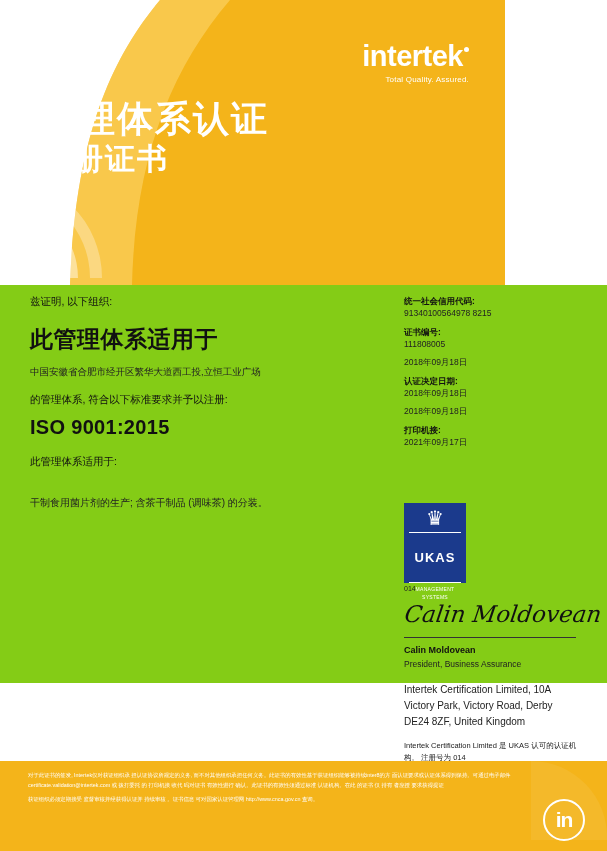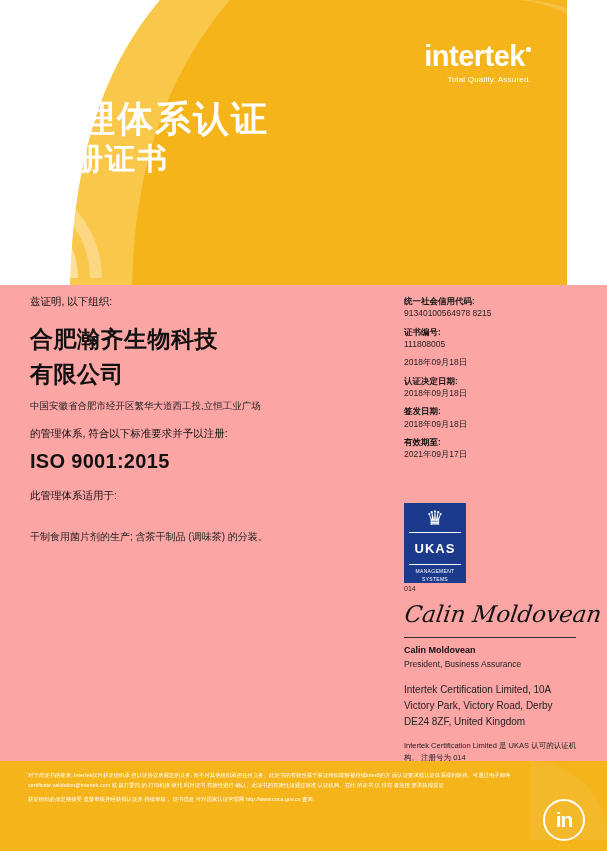--- a/index.html
+++ b/index.html
@@ -16,21 +16,21 @@
   .cert {
     position: relative;
     width: 607px;
     height: 851px;
     background: #ffffff;
     overflow: hidden;
   }
   .yellow-band {
     position: absolute;
     left: 0; top: 0;
-    width: 567px;
+    width: 505px;
     height: 285px;
     background: #f4b41a;
     overflow: hidden;
   }
   .band-white-wedge {
     position: absolute;
     left: 0; top: 0;
     width: 607px; height: 285px;
   }
   .logo {
@@ -80,22 +80,22 @@
     color: #ffffff;
     letter-spacing: 2px;
     line-height: 1.3;
   }
 
   
   .body-area {
     position: absolute;
     left: 0; top: 285px;
     width: 607px;
-    height: 487px;
-    background: #fca5a5;
+    height: 398px;
+    background: #84cc16;
   }
 
   .left-col {
     position: absolute;
     left: 30px;
     top: 10px;
     width: 360px;
   }
   .lead {
     font-size: 10.5px;
@@ -176,21 +176,21 @@
     line-height: 1;
     color: #ffffff;
   }
   .ukas-name {
     font-size: 13px;
     font-weight: bold;
     letter-spacing: 1px;
     border-top: 1px solid #fff;
     border-bottom: 1px solid #fff;
     margin: 4px 5px 3px 5px;
-    padding: 8px 0;
+    padding: 17px 0;
   }
   .ukas-sub {
     font-size: 5px;
     line-height: 1.5;
     letter-spacing: 0.3px;
   }
   .ukas-num {
     position: absolute;
     left: 404px;
     top: 300px;
@@ -303,22 +303,21 @@
     <div class="title-block">
       <div class="title-line1">管理体系认证</div>
       <div class="title-line2">注册证书</div>
     </div>
   </div>
 
   <div class="body-area">
 
     <div class="left-col">
       <div class="lead">兹证明, 以下组织:</div>
-      <div class="org-name">合肥瀚齐生物科技</div>
-      <div class="org-name">有限公司</div>
+      <div class="org-name">此管理体系适用于</div>
       <div class="org-addr">中国安徽省合肥市经开区繁华大道西工投,立恒工业广场</div>
       <div class="std-lead">的管理体系, 符合以下标准要求并予以注册:</div>
       <div class="std-name">ISO 9001:2015</div>
       <div class="scope-lead">此管理体系适用于:</div>
       <div class="scope-text">干制食用菌片剂的生产; 含茶干制品 (调味茶) 的分装。</div>
     </div>
 
     <div class="right-col">
       <div class="meta-row">
         <div class="meta-label">统一社会信用代码:</div>
@@ -329,25 +328,24 @@
         <div class="meta-value">111808005</div>
       </div>
       <div class="meta-row">
         <div class="meta-value">2018年09月18日</div>
       </div>
       <div class="meta-row">
         <div class="meta-label">认证决定日期:</div>
         <div class="meta-value">2018年09月18日</div>
       </div>
       <div class="meta-row">
-        <div class="meta-label">签发日期:</div>
         <div class="meta-value">2018年09月18日</div>
       </div>
       <div class="meta-row">
-        <div class="meta-label">有效期至:</div>
+        <div class="meta-label">打印机接:</div>
         <div class="meta-value">2021年09月17日</div>
       </div>
     </div>
 
     <div class="ukas">
       <div class="ukas-crown">♛</div>
       <div class="ukas-name">UKAS</div>
       <div class="ukas-sub">MANAGEMENT</div>
       <div class="ukas-sub">SYSTEMS</div>
     </div>

